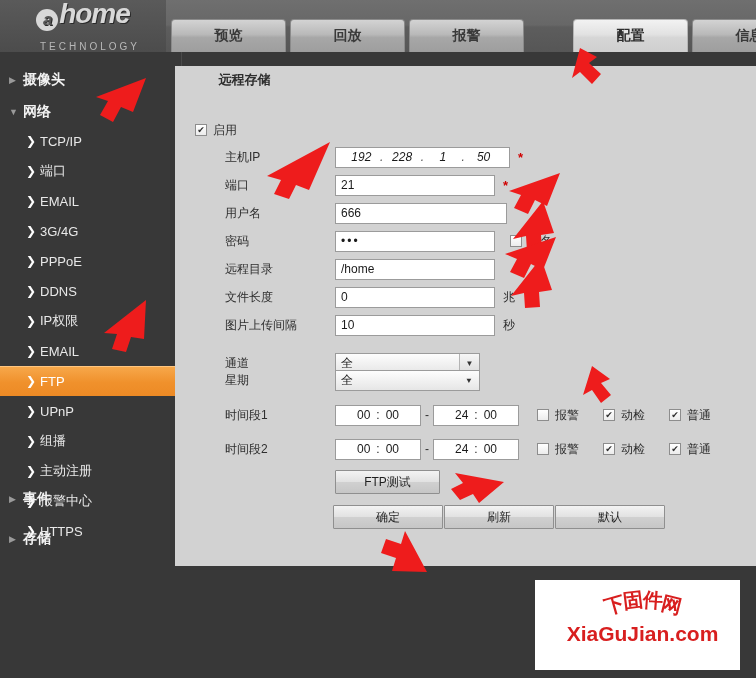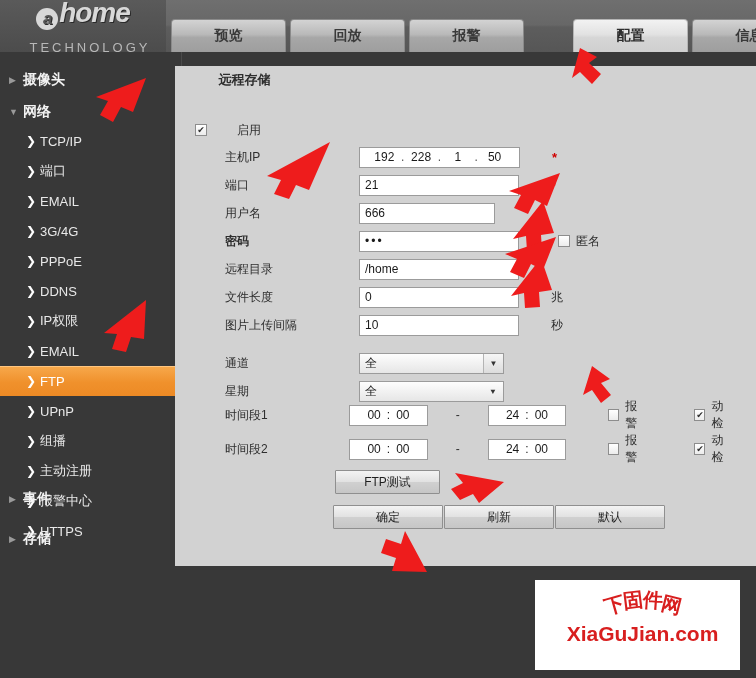--- a/index.html
+++ b/index.html
@@ -28,21 +28,21 @@
     letter-spacing:-1px; color:#d8d8d8;
     text-shadow:1px 1px 0 #2a2a2a;
   }
   .logo-main .bubble {
     display:inline-block; width:22px; height:22px; line-height:21px;
     border-radius:50%; background:#d8d8d8; color:#555;
     font-size:17px; font-style:italic; text-align:center;
     margin-right:1px; vertical-align:-2px;
   }
   .logo-sub {
-    font-size:13px; letter-spacing:3px; color:#b8b8b8;
+    font-size:10px; letter-spacing:3px; color:#b8b8b8;
     margin-top:11px; margin-left:14px;
   }
 
   #tabs { position:absolute; left:171px; top:19px; display:flex; gap:4px; }
   .tab {
     width:115px; height:33px; line-height:31px; text-align:center;
     font-size:14px; color:#3a3a3a; font-weight:bold;
     background:linear-gradient(180deg,#d3d3d3 0%,#b9b9b9 45%,#a7a7a7 55%,#9e9e9e 100%);
     border:1px solid #8a8a8a; border-bottom:none;
     border-radius:4px 4px 0 0;
@@ -89,21 +89,21 @@
     background:#d2d2d2;
   }
   #panel-tab {
     position:absolute; left:0; top:0; width:139px; height:29px;
     line-height:28px; text-align:center;
     background:#d2d2d2; color:#2e2e2e;
     font-size:13px; font-weight:bold;
   }
   #panel-body { position:absolute; left:0; top:29px; width:581px; height:471px; }
 
-  .row { position:absolute; height:22px; display:flex; align-items:center;gap:24px; }
+  .row { position:absolute; height:22px; display:flex; align-items:center; }
   .lbl { color:#2e2e2e; font-size:12px; }
 
   .txt {
     height:21px; background:#ffffff; border:1px solid #9b9b9b;
     color:#1a1a1a; font-size:12px; padding:0 5px;
     display:flex; align-items:center;
     font-family:"Liberation Sans","DejaVu Sans",sans-serif;
   }
   .txt.ip { justify-content:space-around; padding:0 10px; letter-spacing:0; }
   .txt.ip span.oct { min-width:26px; text-align:center; }
@@ -291,45 +291,45 @@
 
   <div id="panel-body">
 
     <div class="row" style="left:20px; top:24px;">
       <span class="cbx checked"></span>
       <span class="cbx-label">启用</span>
     </div>
 
     <div class="row" style="left:50px; top:51px;">
       <span class="lbl" style="width:110px;">主机IP</span>
-      <span class="txt ip" style="width:161px;">
+      <span class="txt ip" style="width:175px;font-style:italic;">
         <span class="oct">192</span>
           <span class="dot">.</span>
         <span class="oct">228</span>
           <span class="dot">.</span>
         <span class="oct">1</span>
           <span class="dot">.</span>
         <span class="oct">50</span>
       </span>
       <span class="star">*</span>
     </div>
 
     <div class="row" style="left:50px; top:79px;">
       <span class="lbl" style="width:110px;">端口</span>
       <span class="txt" style="width:160px;">21</span>
       <span class="star">*</span>
     </div>
 
     <div class="row" style="left:50px; top:107px;">
       <span class="lbl" style="width:110px;">用户名</span>
-      <span class="txt" style="width:136px;">666</span>
+      <span class="txt" style="width:172px;">666</span>
     </div>
 
     <div class="row" style="left:50px; top:135px;">
-      <span class="lbl" style="width:110px;font-weight:bold;">密码</span>
+      <span class="lbl" style="width:110px;">密码</span>
       <span class="txt" style="width:160px; letter-spacing:2px;">•••</span>
       <span style="display:inline-flex;align-items:center;margin-left:15px;">
         <span class="cbx"></span>
         <span class="cbx-label">匿名</span>
       </span>
     </div>
 
     <div class="row" style="left:50px; top:163px;">
       <span class="lbl" style="width:110px;">远程目录</span>
       <span class="txt" style="width:160px;">/home</span>
@@ -348,21 +348,21 @@
     </div>
 
     <div class="row" style="left:50px; top:257px;">
       <span class="lbl" style="width:110px;">通道</span>
       <span class="sel bordered" style="width:145px;">
         <span>全</span>
         <span class="arrow">▼</span>
       </span>
     </div>
 
-    <div class="row" style="left:50px; top:285px;font-family:Liberation Mono, monospace;">
+    <div class="row" style="left:50px; top:274px;font-family:Liberation Mono, monospace;">
       <span class="lbl" style="width:110px;">星期</span>
       <span class="sel" style="width:145px;">
         <span>全</span>
         <span class="arrow">▼</span>
       </span>
     </div>
 
     <div class="row" style="left:50px; top:309px;">
       <span class="lbl" style="width:110px;">时间段1</span>
       <span class="timebox">

